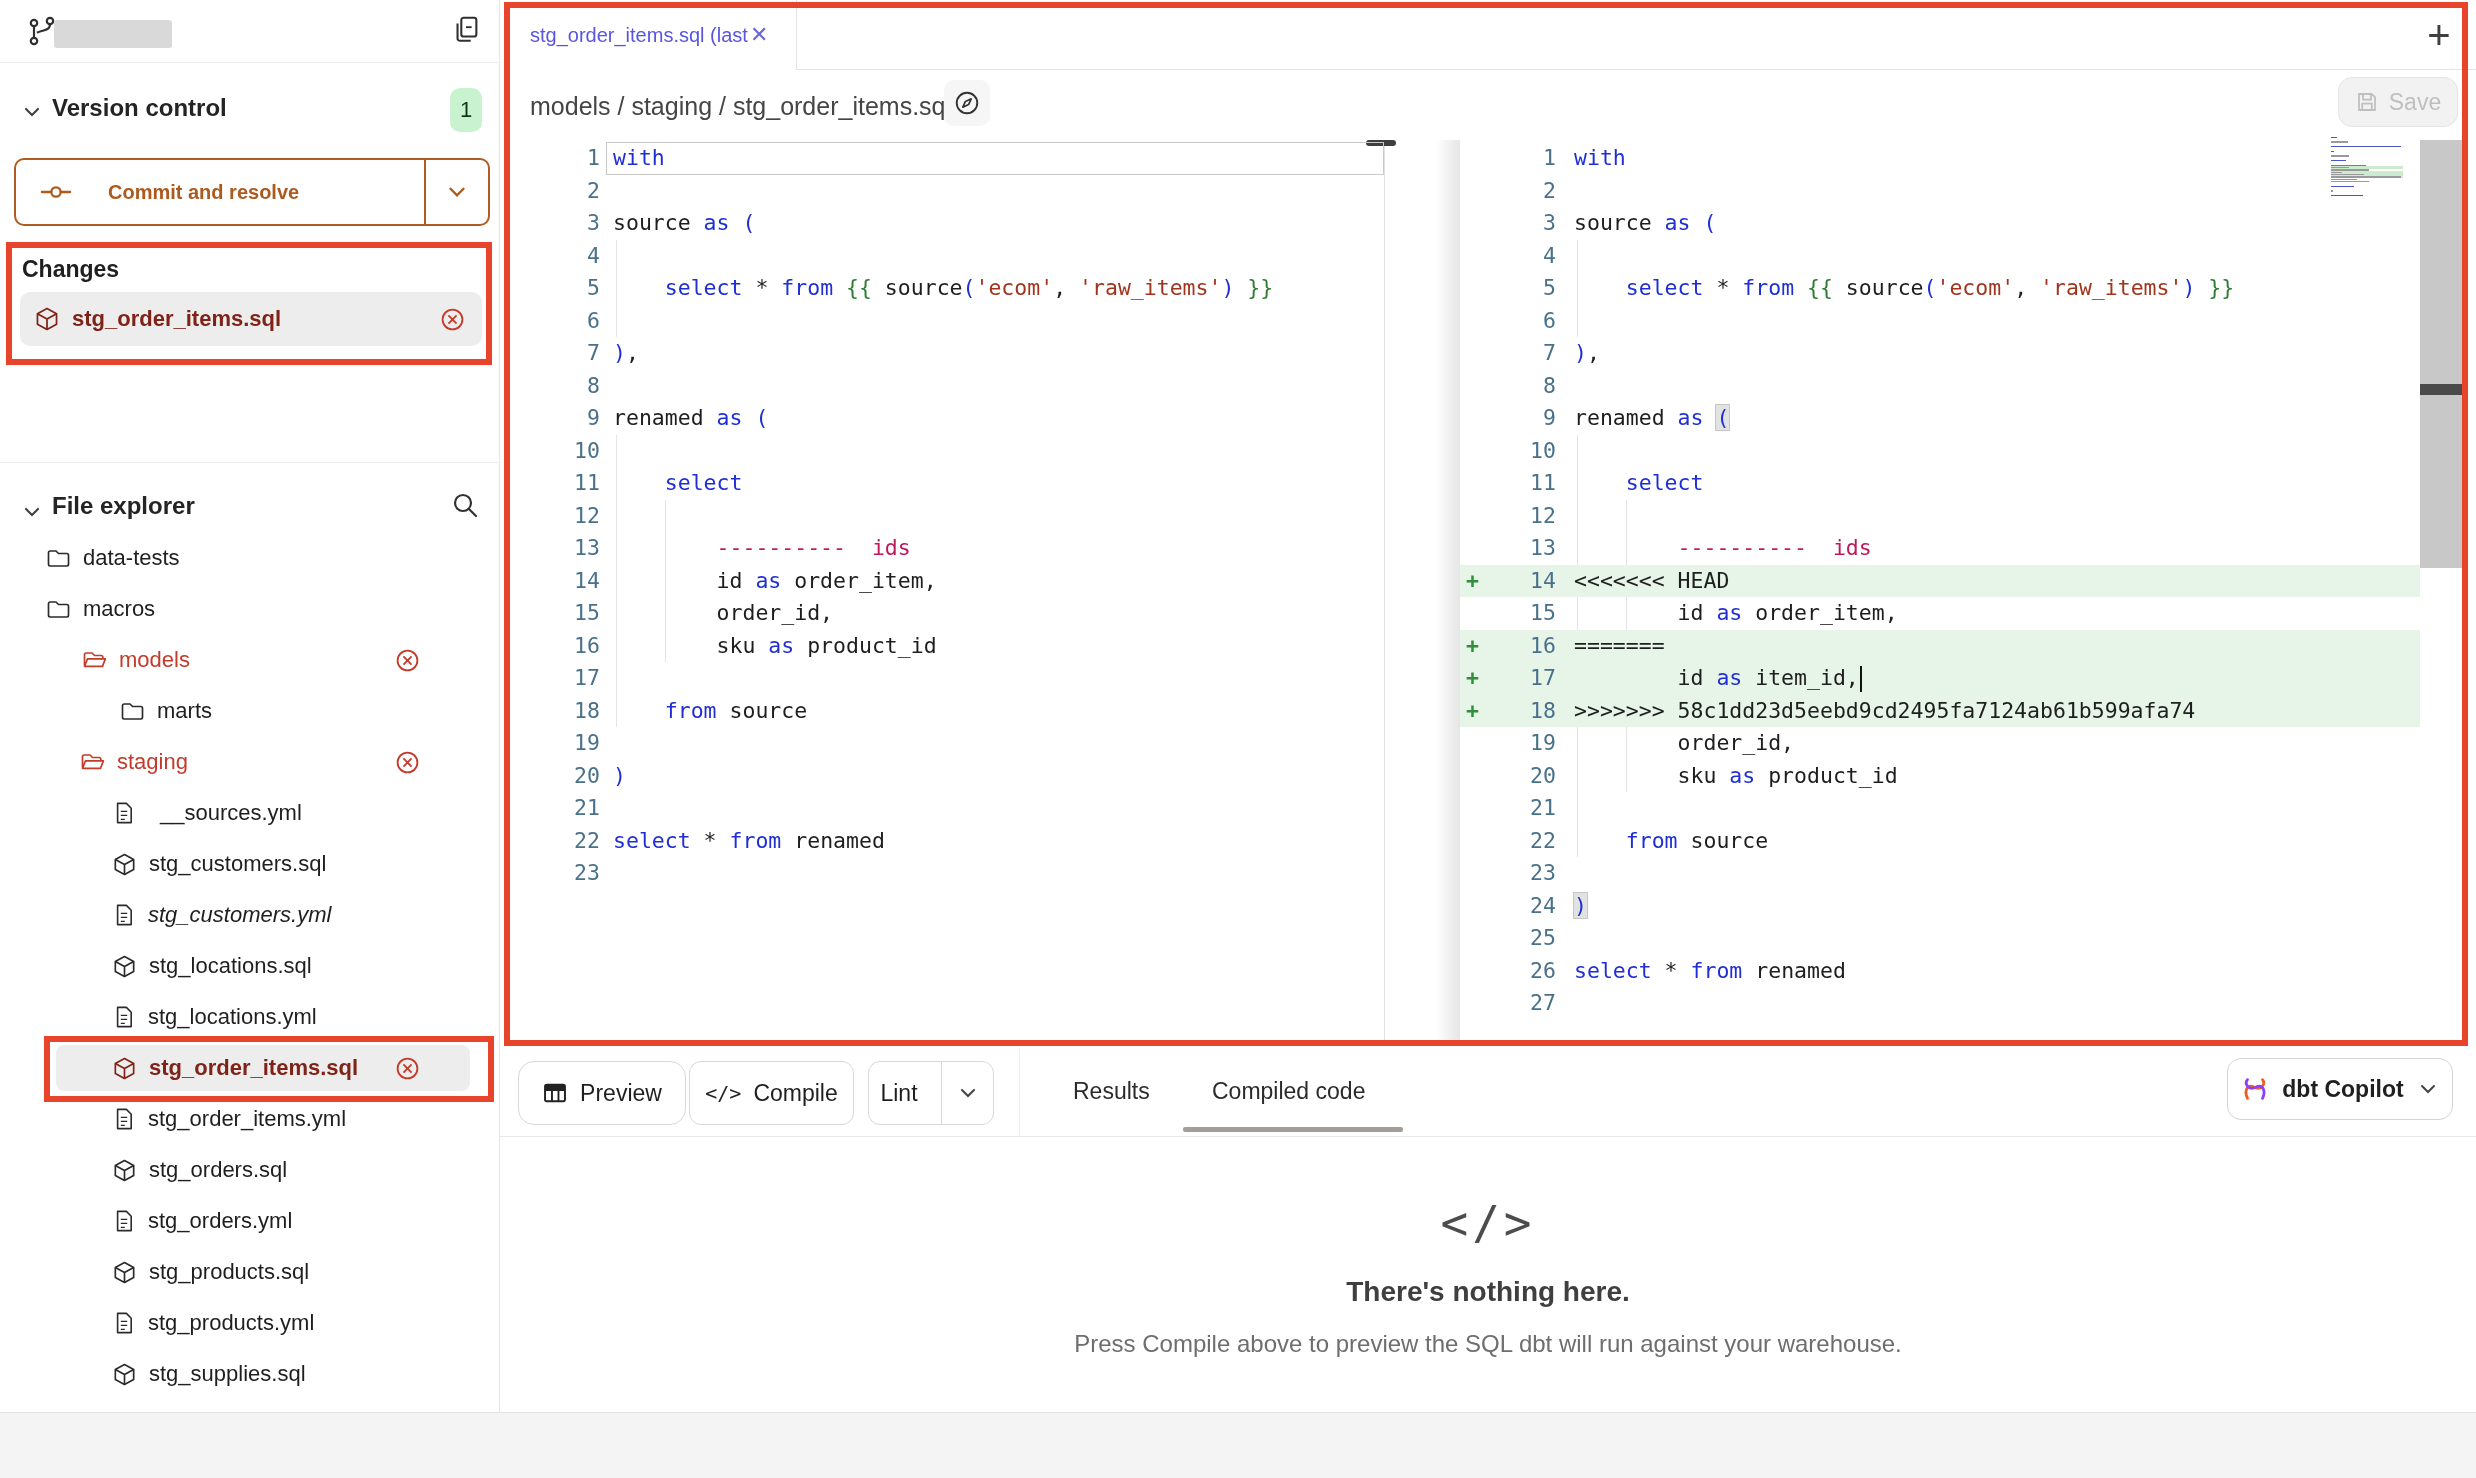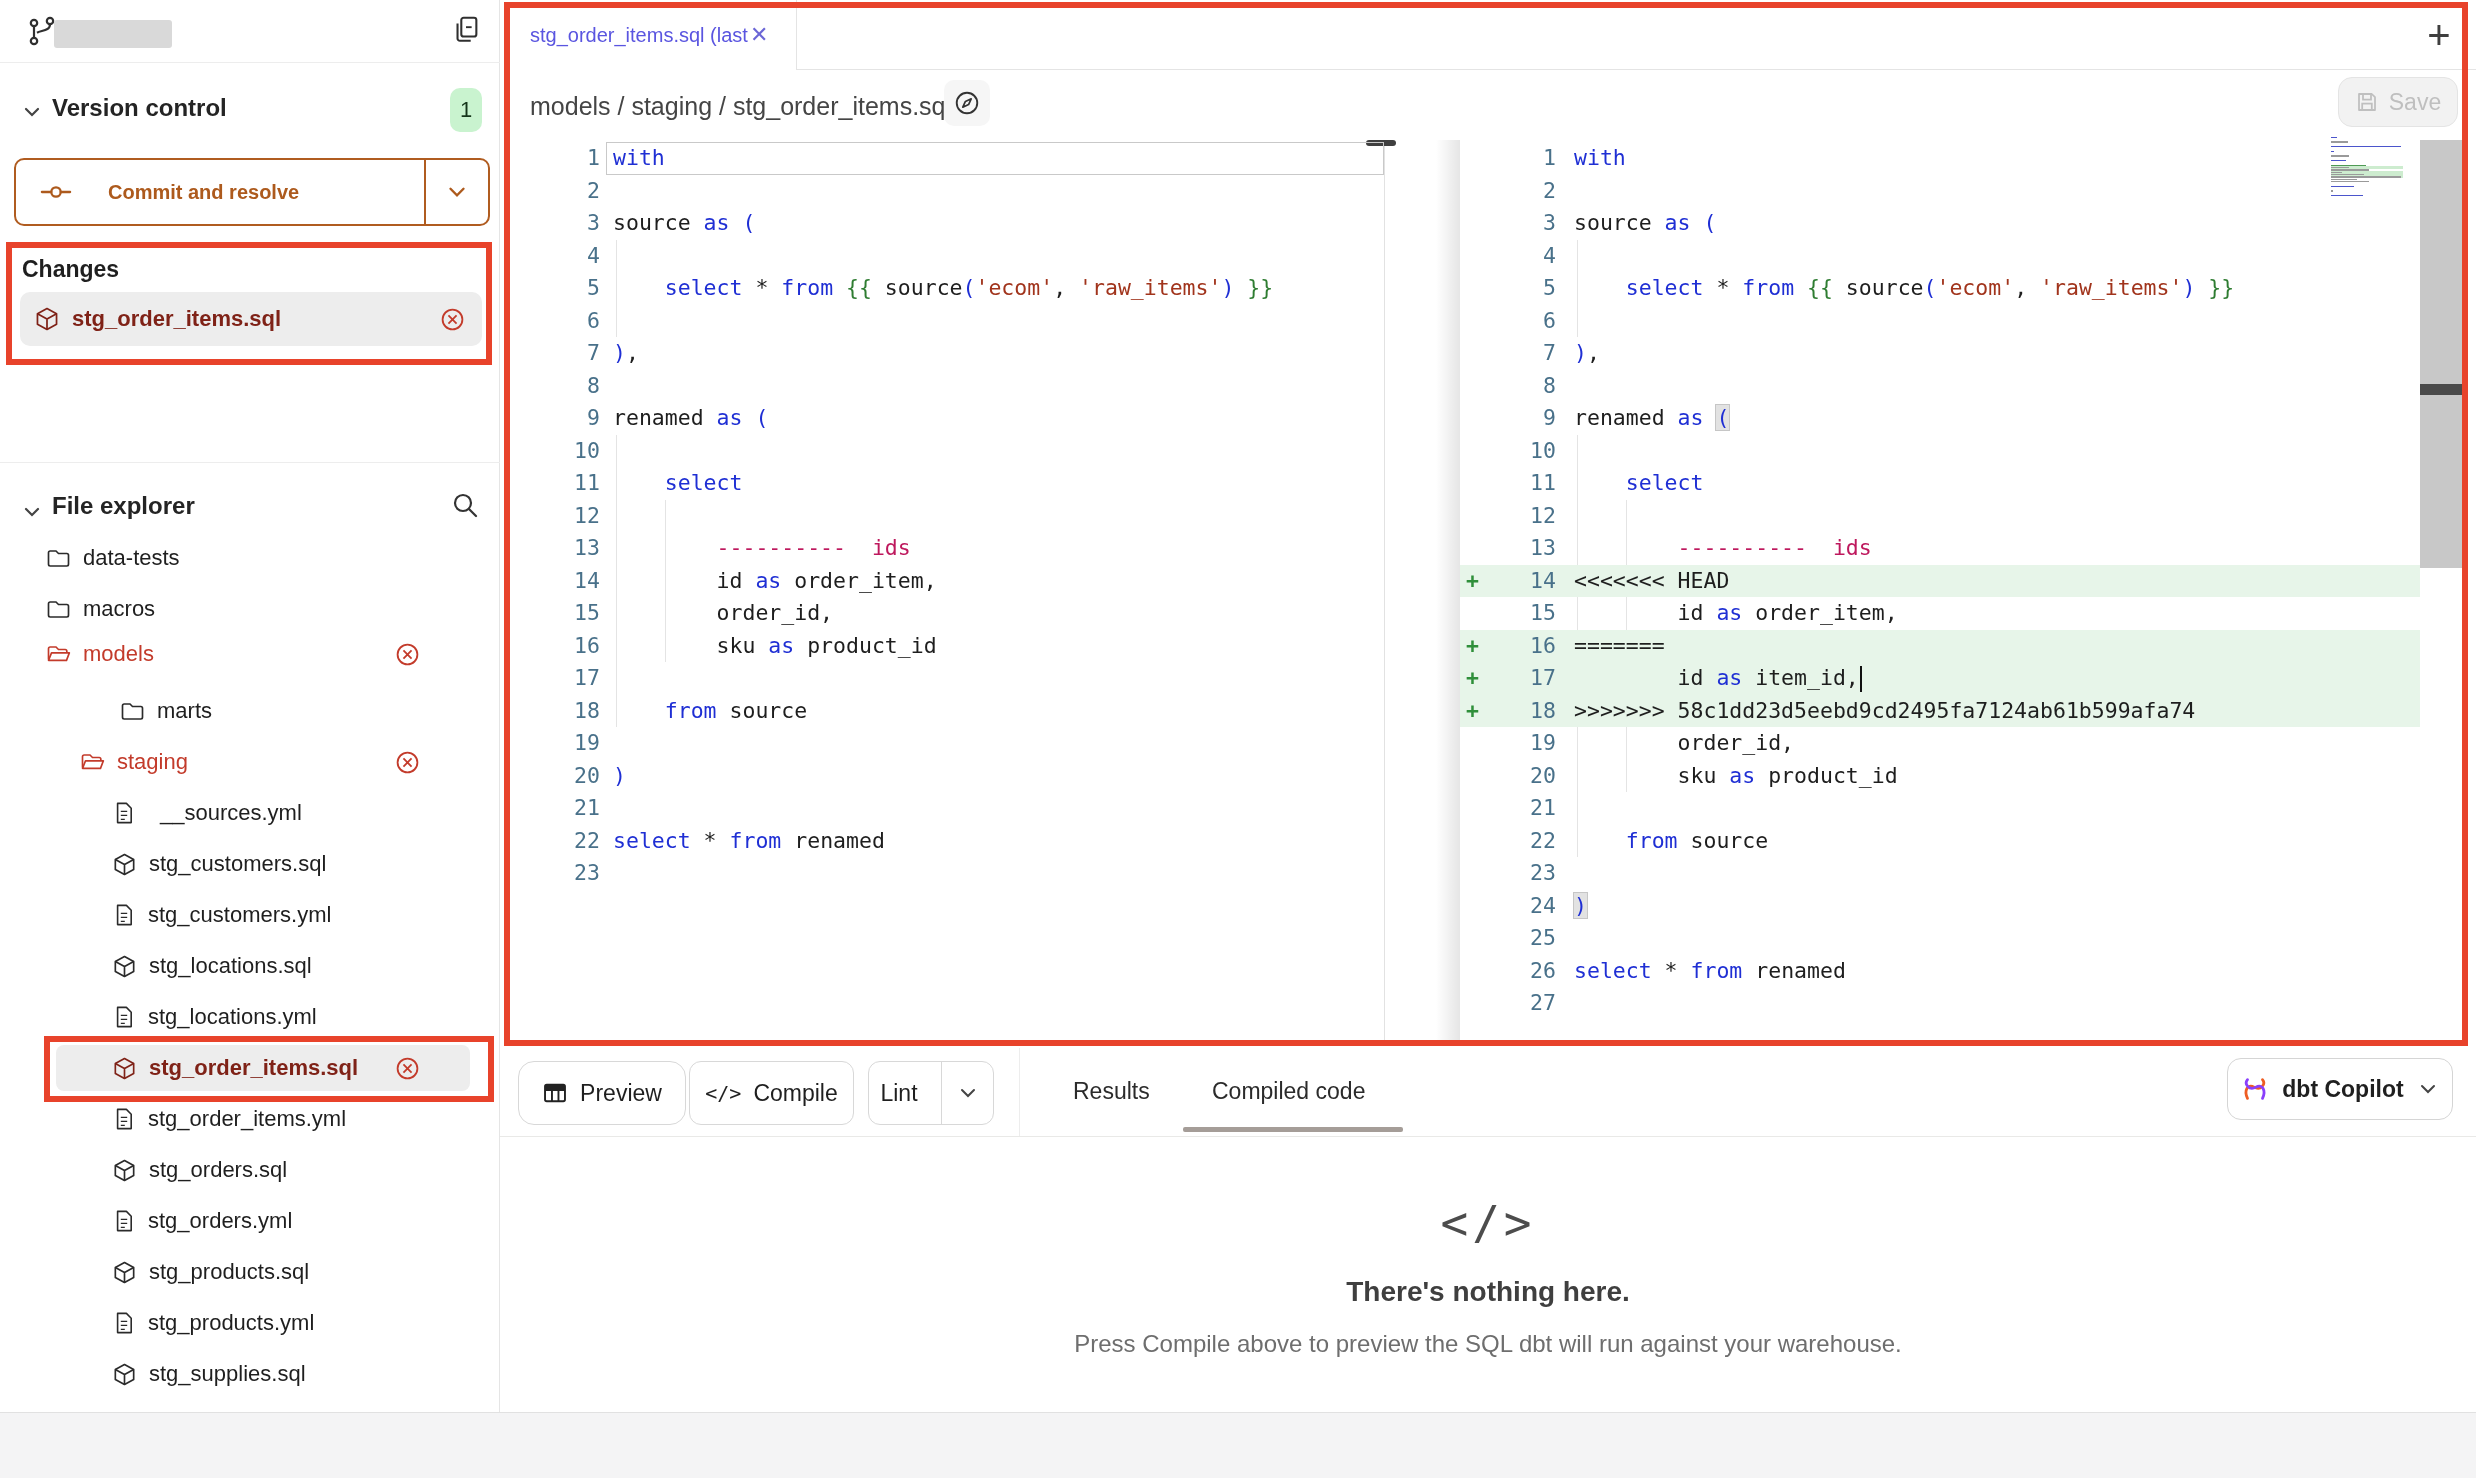--- a/index.html
+++ b/index.html
@@ -189,21 +189,21 @@
           <span class="fx-name" style="position: relative;">data-tests</span>
         </div>
         <div class="fx-row" style="top: 51px;">
           <span class="fx-ic" style="margin-left: 46px; position: relative;">
             <svg viewBox="0 0 30 30" width="25" height="25">
               <path d="M3 8a2 2 0 0 1 2-2h7l3 3h10a2 2 0 0 1 2 2v11a2 2 0 0 1-2 2H5a2 2 0 0 1-2-2z" fill="none" stroke="currentColor" stroke-width="2"></path>
             </svg>
           </span>
           <span class="fx-name" style="position: relative;">macros</span>
         </div>
-        <div class="fx-row red" style="top: 96px;">
+        <div class="fx-row red" style="top: 102px; padding-left: 36px;">
           <span class="fx-ic" style="margin-left: 46px; position: relative;">
             <svg viewBox="0 0 30 30" width="25" height="25">
               <path d="M3 21V8a2 2 0 0 1 2-2h7l3 3h8a2 2 0 0 1 2 2v2" fill="none" stroke="currentColor" stroke-width="2"></path>
               <path d="M3 22l3.6-9H28l-3.4 9z" fill="none" stroke="currentColor" stroke-width="2" stroke-linejoin="round"></path>
             </svg>
           </span>
           <span class="fx-name" style="position: relative;">models</span>
           <span class="discard fx-discard">
             <svg viewBox="0 0 30 30" width="27" height="27">
               <circle cx="15" cy="15" r="11" fill="none" stroke="currentColor" stroke-width="2"></circle>
@@ -252,21 +252,21 @@
           </span>
           <span class="fx-name" style="position: relative;">stg_customers.sql</span>
         </div>
         <div class="fx-row" style="top: 357px;">
           <span class="fx-ic" style="margin-left: 112px; position: relative;">
             <svg viewBox="0 0 30 30" width="24" height="24">
               <path d="M7 3h11l6 6v18H7z" fill="none" stroke="currentColor" stroke-width="2" stroke-linejoin="round"></path>
               <path d="M11 13h8M11 18h8M11 23h5" stroke="currentColor" stroke-width="1.8"></path>
             </svg>
           </span>
-          <span class="fx-name" style="position: relative;">stg_customers.yml</span>
+          <span class="fx-name" style="position: relative; font-style: italic;">stg_customers.yml</span>
         </div>
         <div class="fx-row" style="top: 408px;">
           <span class="fx-ic" style="margin-left: 112px; position: relative;">
             <svg viewBox="0 0 30 30" width="25" height="25">
               <path d="M15 3l11 6v12l-11 6-11-6V9z" fill="none" stroke="currentColor" stroke-width="2" stroke-linejoin="round"></path>
               <path d="M4 9l11 6 11-6M15 15v12" fill="none" stroke="currentColor" stroke-width="2"></path>
             </svg>
           </span>
           <span class="fx-name" style="position: relative;">stg_locations.sql</span>
         </div>

